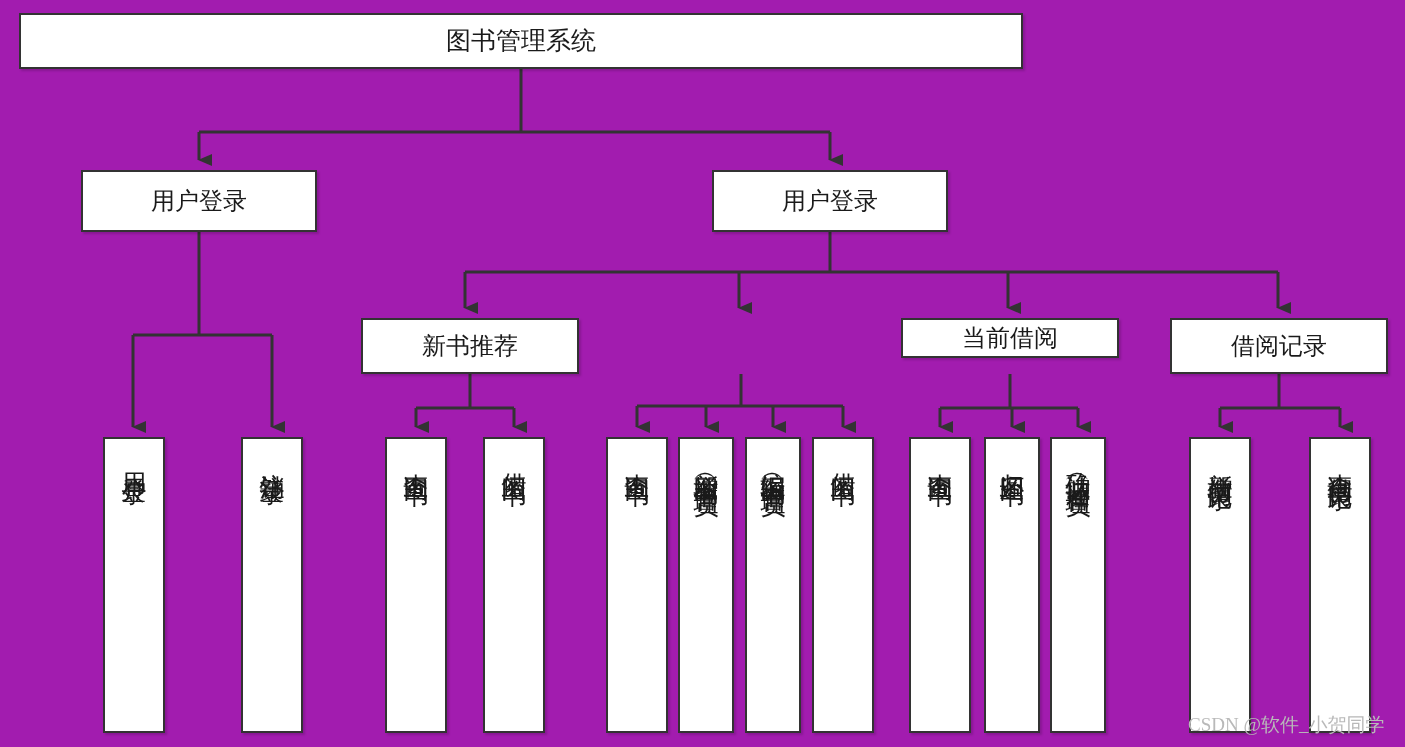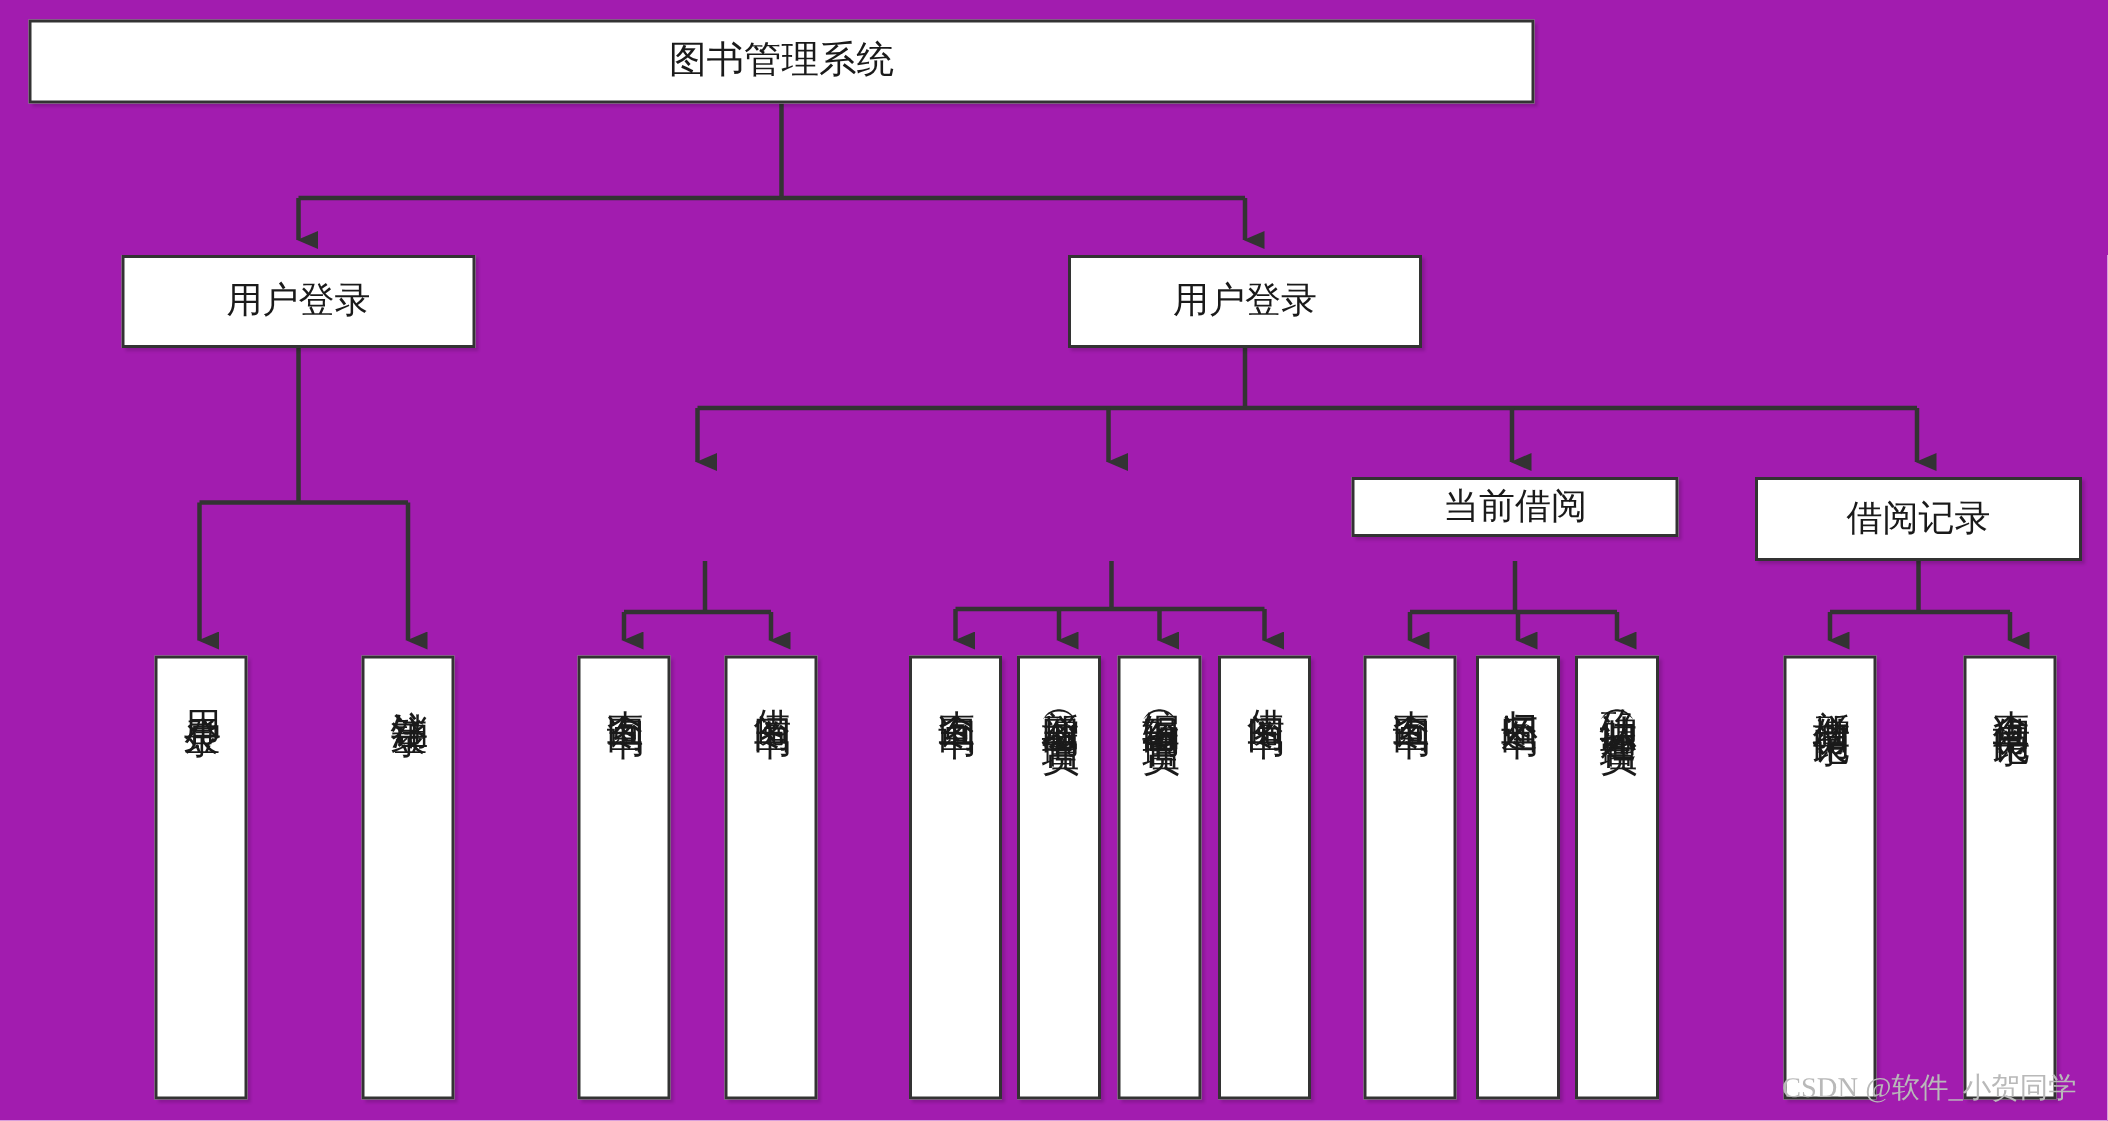--- a/index.html
+++ b/index.html
@@ -135,20 +135,23 @@
     <span class="cap">图书管理系统</span>
   </div>
 
   <div class="node h" style="left:81px; top:170px; width:236px; height:62px;">
     <span class="cap">用户登录</span>
   </div>
   <div class="node h" style="left:712px; top:170px; width:236px; height:62px;">
     <span class="cap">用户登录</span>
   </div>
 
+  <div class="node h" style="left:361px; top:318px; width:218px; height:56px;">
+    <span class="cap">新书推荐</span>
+  </div>
   <div class="node h" style="left:901px; top:318px; width:218px; height:40px;">
     <span class="cap">当前借阅</span>
   </div>
   <div class="node h" style="left:1170px; top:318px; width:218px; height:56px;align-items:center;">
     <span class="cap">借阅记录</span>
   </div>
 
   <div class="node v" style="left:103px; top:437px; width:62px; height:296px;">
     <span class="cap">用户登录</span>
   </div>

